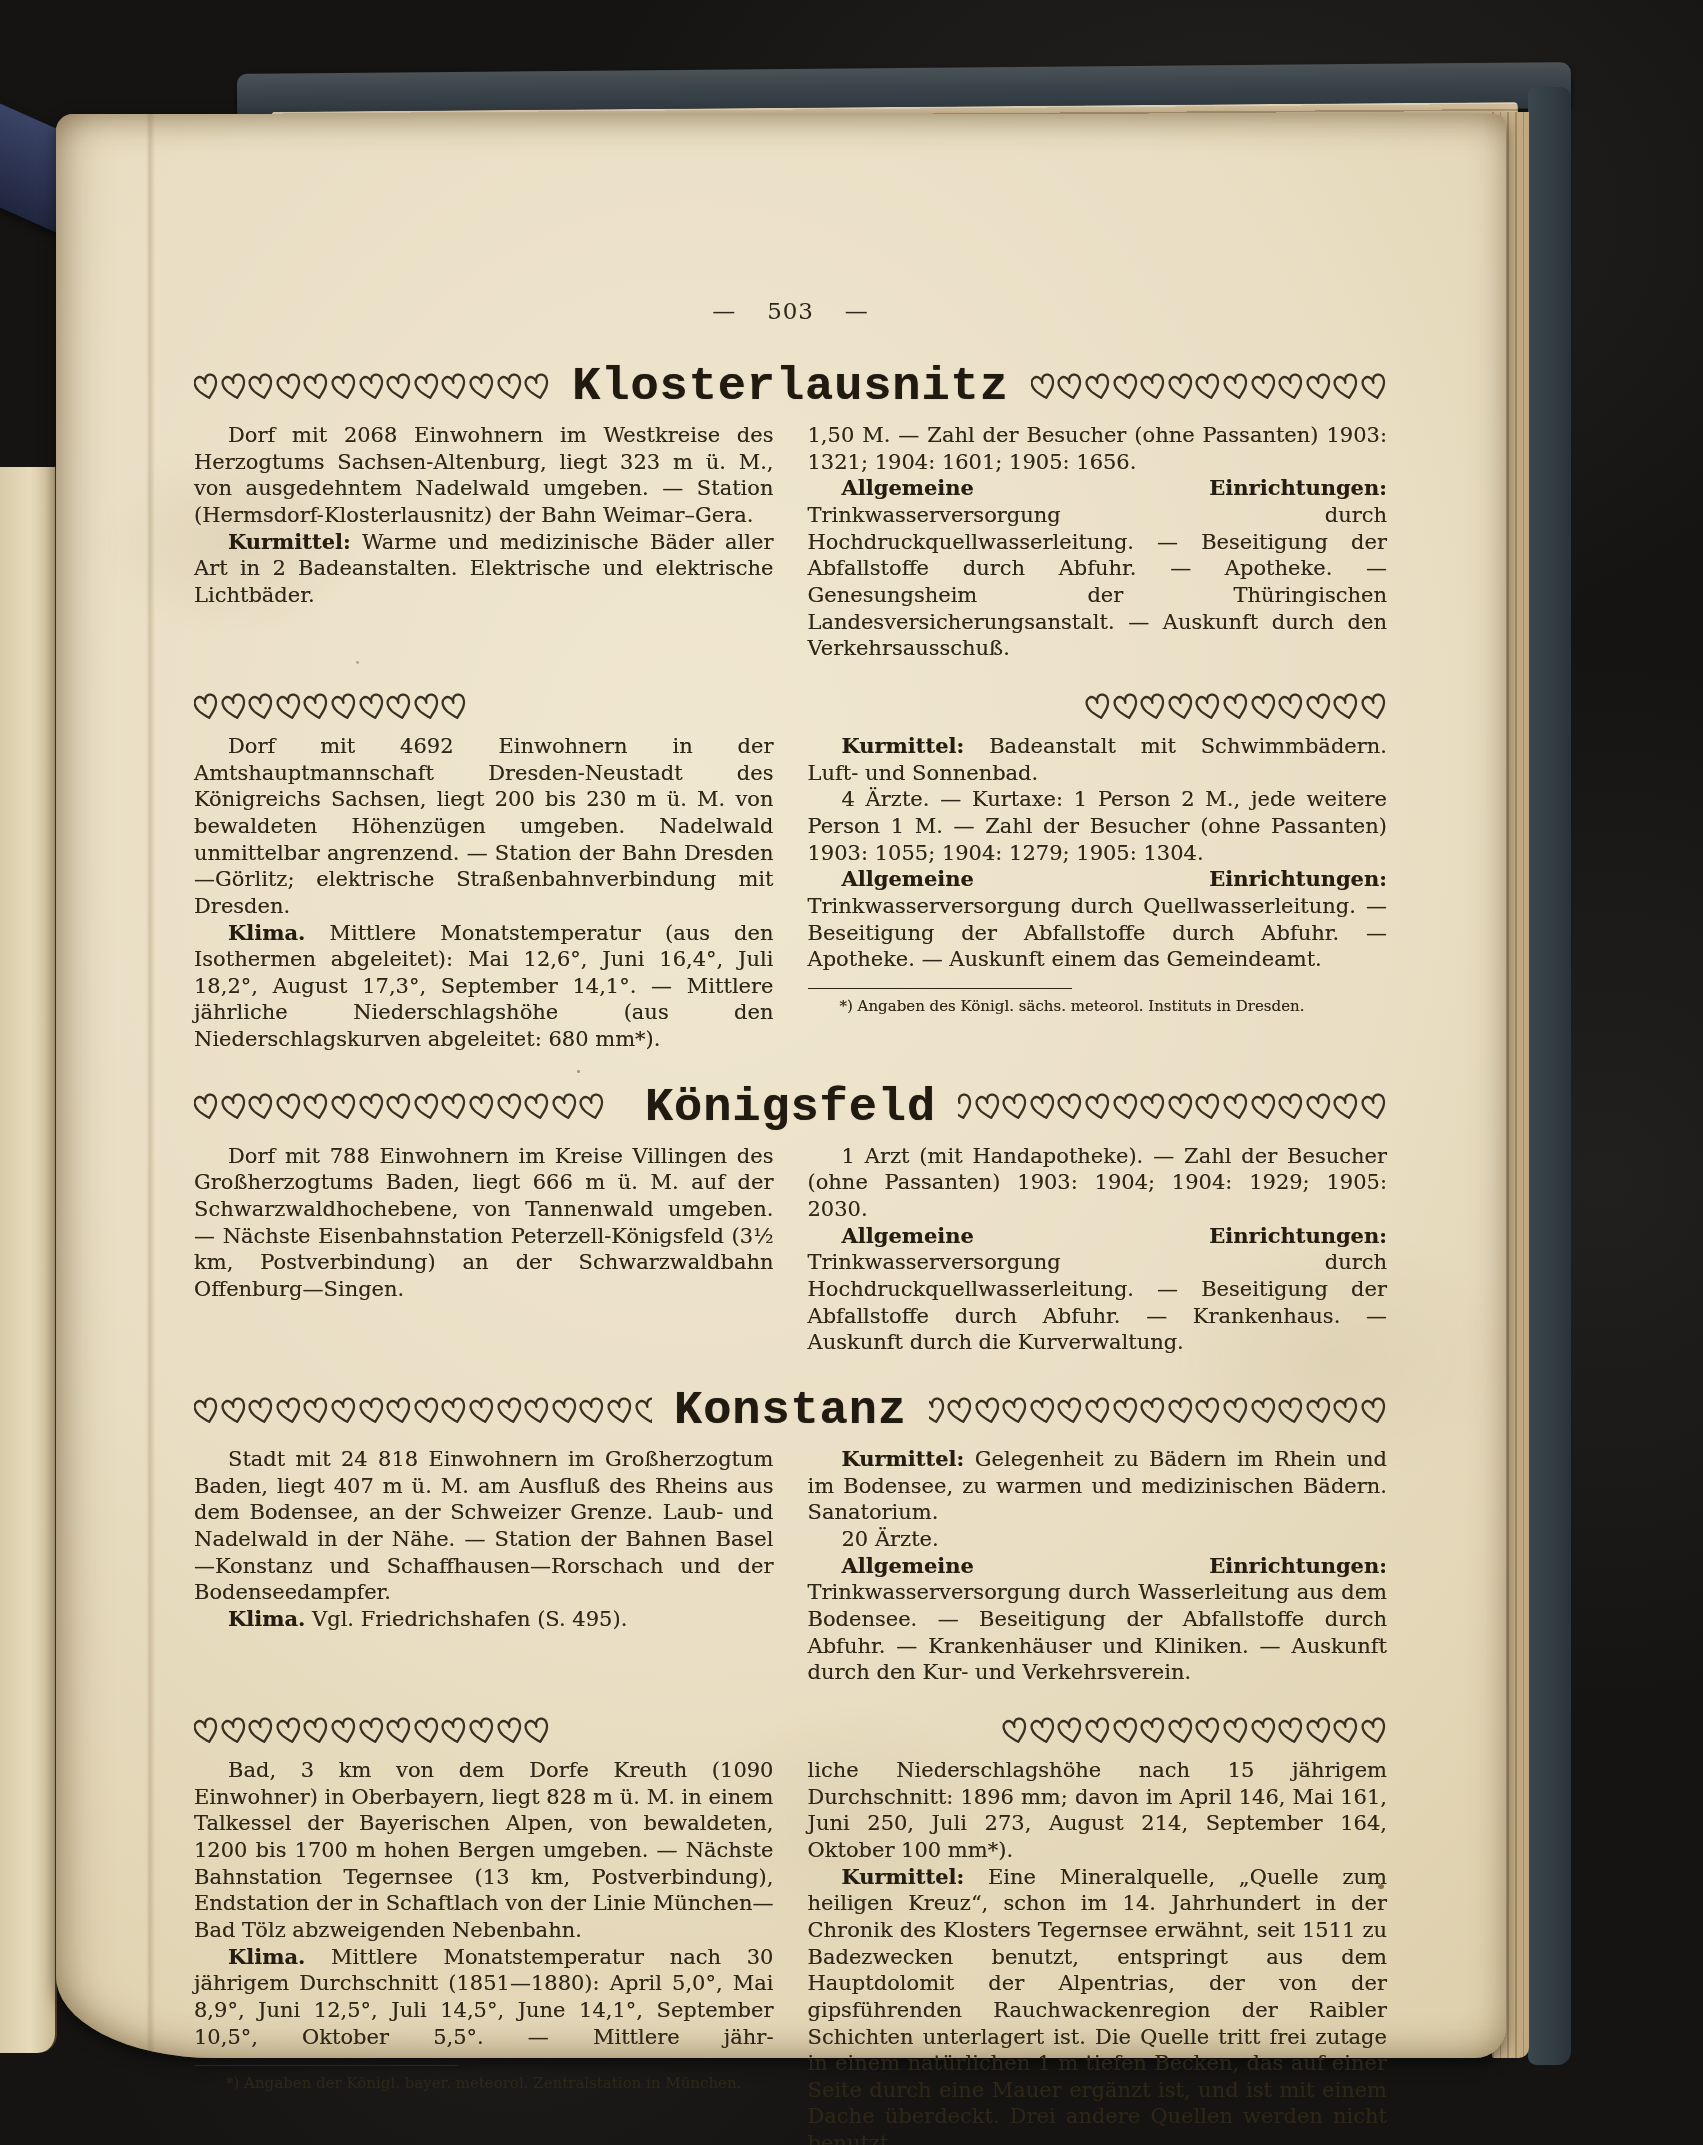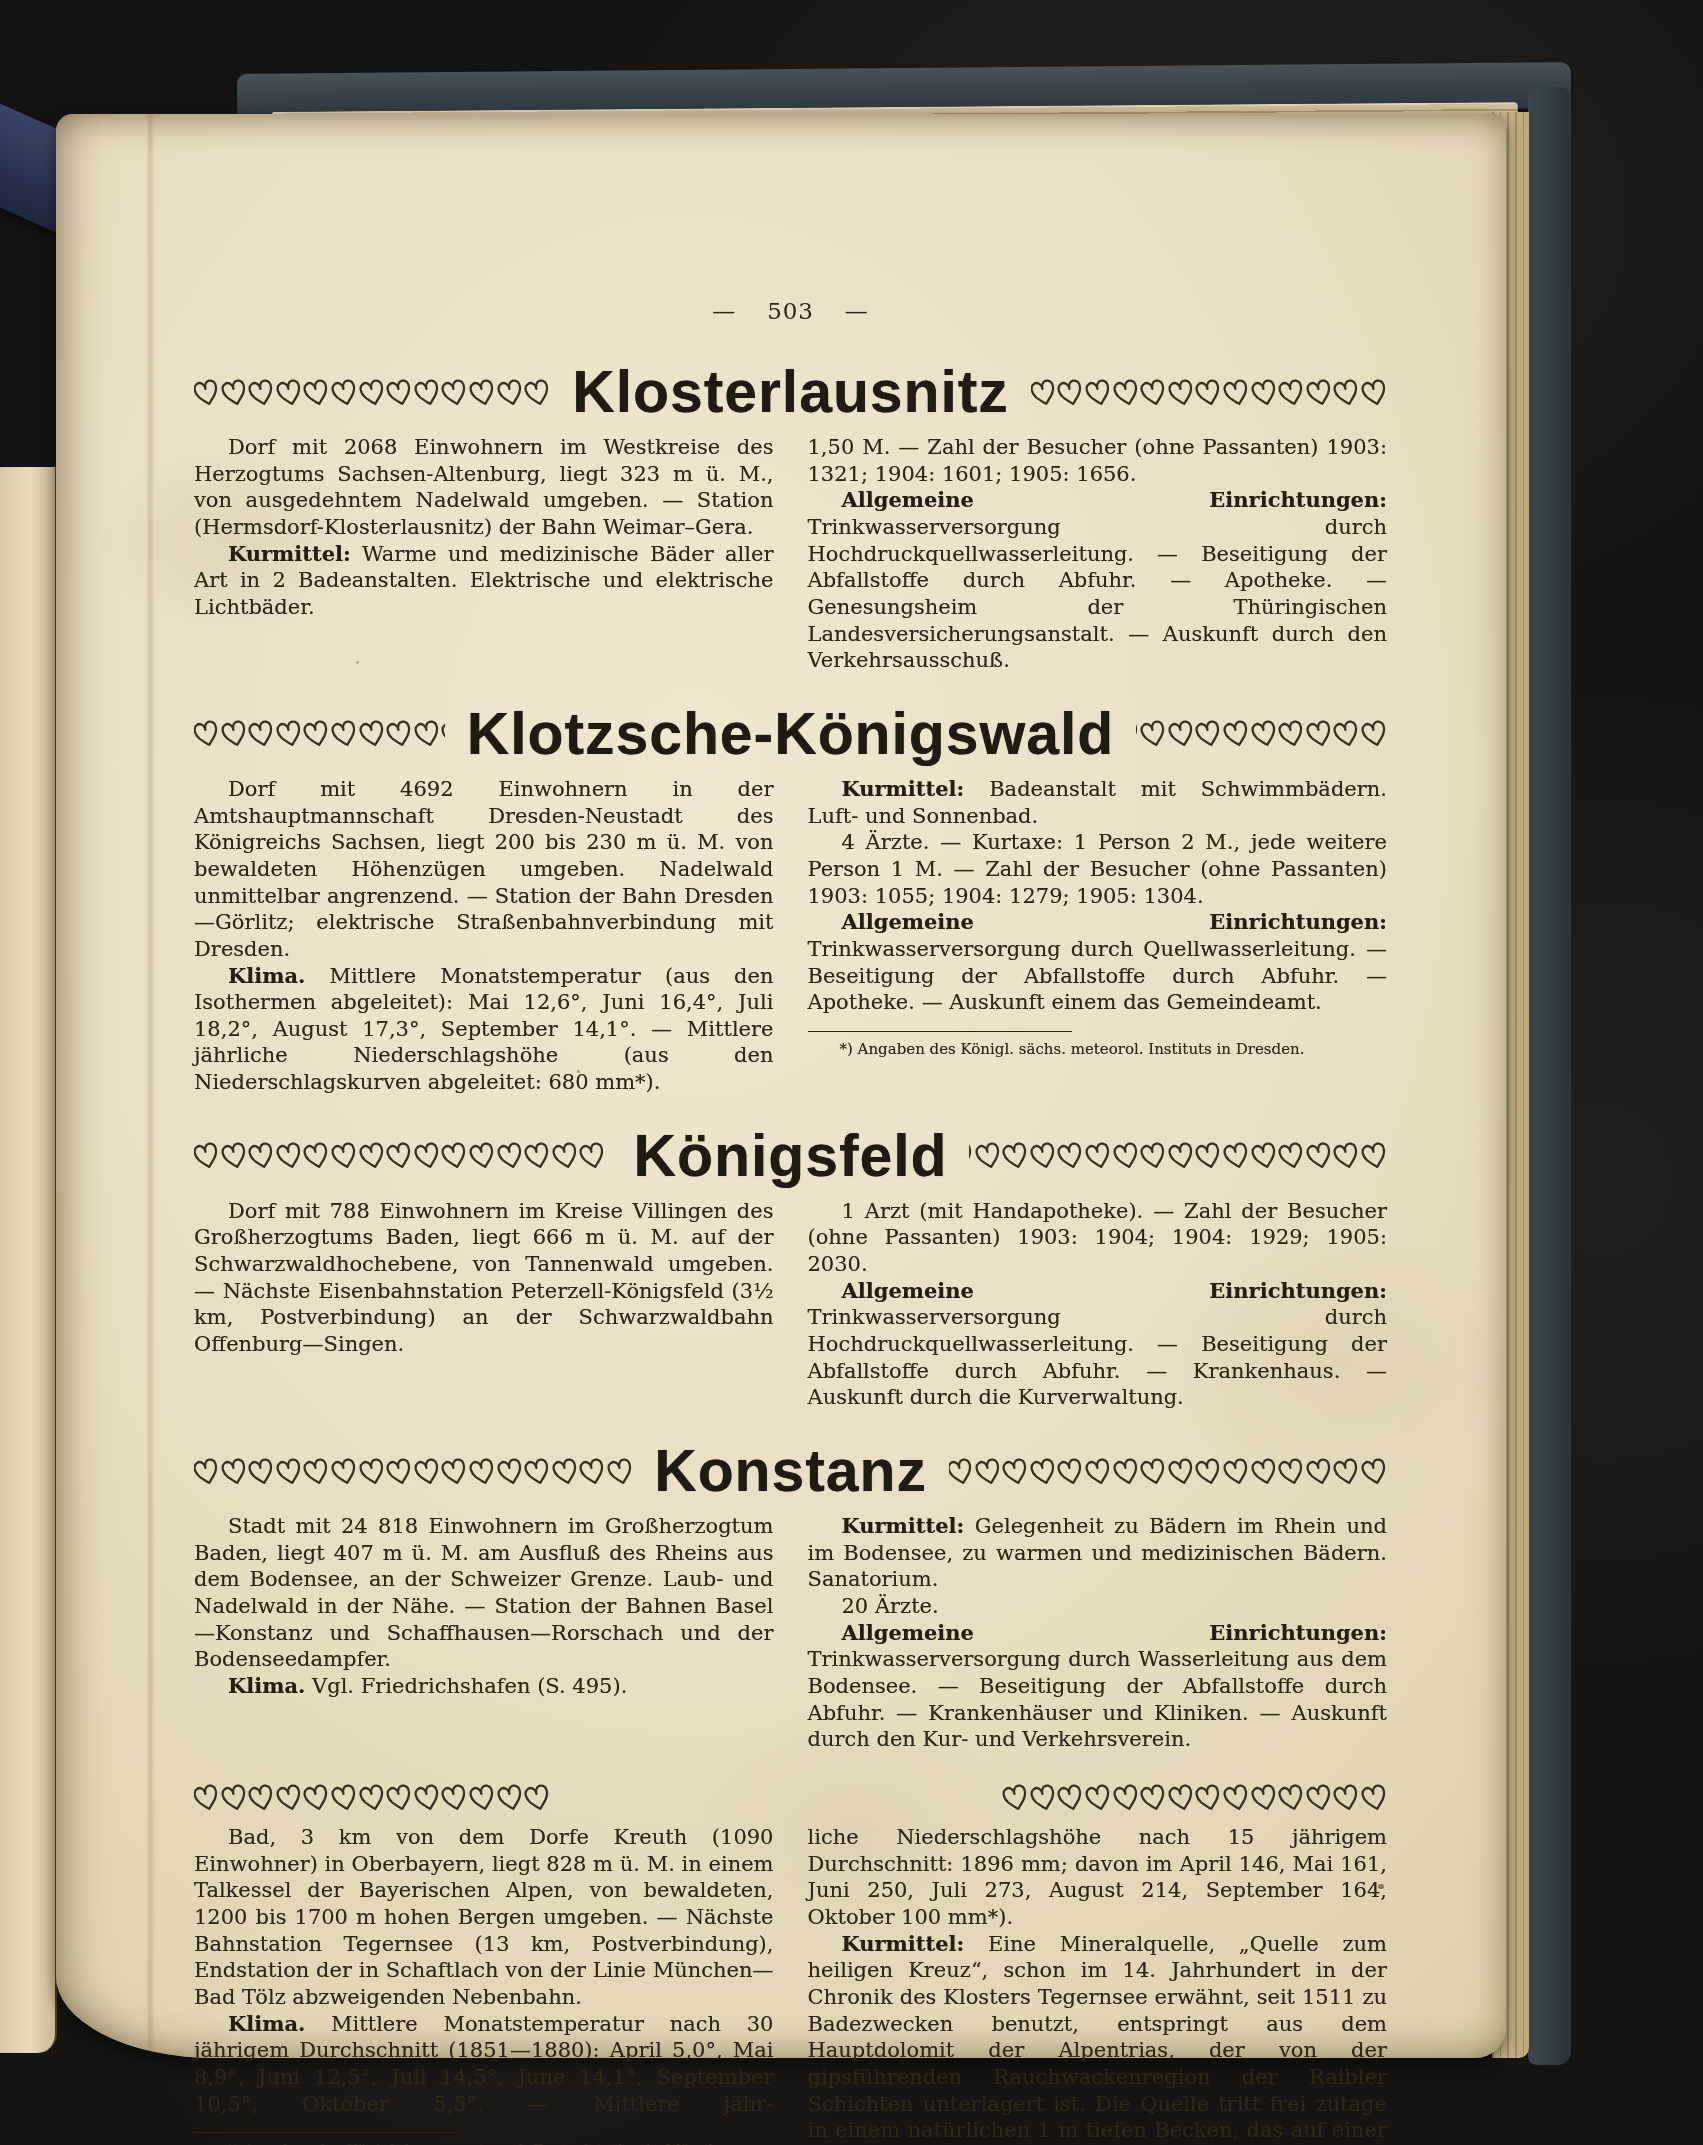--- a/index.html
+++ b/index.html
@@ -58,22 +58,22 @@
 
   .content{position:absolute;left:138px;top:184px;width:1193px;color:#2e2617;}
   .pagenum-row{display:flex;justify-content:center;align-items:center;gap:31px;
     font-size:23px;letter-spacing:0.9px;color:#2f2719;margin-bottom:39px;}
   .entry{margin-bottom:31px;}
   .hrow{display:flex;align-items:center;margin-bottom:12px;}
   .orn{display:flex;gap:2.6px;flex:1 1 0;overflow:hidden;align-items:center;}
   .orn.left{justify-content:flex-start;}
   .orn.right{justify-content:flex-end;}
   .orn-g{flex:0 0 auto;transform:rotate(-14deg);opacity:.92;}
-  h2.title{margin:0 22px;flex:0 0 auto;font-family:Liberation Sans, sans-serif;
-    font-weight:700;font-size:59px;line-height:1;color:#211a10;
+  h2.title{margin:0 22px;flex:0 0 auto;font-family:Liberation Mono, monospace;
+    font-weight:700;font-size:47px;line-height:1;color:#211a10;
     letter-spacing:0.9px;white-space:nowrap;text-shadow:0 0 0.7px rgba(33,26,16,.7);}
   .cols{display:flex;gap:34px;}
   .col{flex:1 1 0;font-size:21px;line-height:1.27;text-align:justify;
     text-shadow:0 0 0.5px rgba(47,39,25,.5);}
   .col p{margin:0;text-indent:34px;}
   .col p.no-indent{text-indent:0;}
   .col p.fill-last{text-align-last:justify;}
   .col b{font-weight:700;color:#241d10;}
   .footnote{margin-top:15.3px;font-size:15px;line-height:1.26;}
   .fn-rule{width:264px;border-top:1.7px solid #2c2416;margin-bottom:7.7px;}
@@ -229,21 +229,20 @@
                 <svg class="orn-g" width="25" height="28" viewBox="0 0 26 30">
                   <path d="M13 27C6.5 20.5 1.5 16.5 1.5 9.5 1.5 3.5 8 .5 11.5 5 12.7 6.6 13 8.5 13 10.5 13 8.5 13.3 6.6 14.5 5 18 .5 24.5 3.5 24.5 9.5 24.5 16.5 19.5 20.5 13 27Z" fill="none" stroke="#2a2215" stroke-width="2.4" stroke-linejoin="round"></path>
                 </svg>
                 <svg class="orn-g" width="25" height="28" viewBox="0 0 26 30">
                   <path d="M13 27C6.5 20.5 1.5 16.5 1.5 9.5 1.5 3.5 8 .5 11.5 5 12.7 6.6 13 8.5 13 10.5 13 8.5 13.3 6.6 14.5 5 18 .5 24.5 3.5 24.5 9.5 24.5 16.5 19.5 20.5 13 27Z" fill="none" stroke="#2a2215" stroke-width="2.4" stroke-linejoin="round"></path>
                 </svg>
                 <svg class="orn-g" width="25" height="28" viewBox="0 0 26 30">
                   <path d="M13 27C6.5 20.5 1.5 16.5 1.5 9.5 1.5 3.5 8 .5 11.5 5 12.7 6.6 13 8.5 13 10.5 13 8.5 13.3 6.6 14.5 5 18 .5 24.5 3.5 24.5 9.5 24.5 16.5 19.5 20.5 13 27Z" fill="none" stroke="#2a2215" stroke-width="2.4" stroke-linejoin="round"></path>
                 </svg>
               </div>
-              <h2 class="title">Klotzsche-Königswald</h2>
               <div class="orn right">
                 <svg class="orn-g" width="25" height="28" viewBox="0 0 26 30">
                   <path d="M13 27C6.5 20.5 1.5 16.5 1.5 9.5 1.5 3.5 8 .5 11.5 5 12.7 6.6 13 8.5 13 10.5 13 8.5 13.3 6.6 14.5 5 18 .5 24.5 3.5 24.5 9.5 24.5 16.5 19.5 20.5 13 27Z" fill="none" stroke="#2a2215" stroke-width="2.4" stroke-linejoin="round"></path>
                 </svg>
                 <svg class="orn-g" width="25" height="28" viewBox="0 0 26 30">
                   <path d="M13 27C6.5 20.5 1.5 16.5 1.5 9.5 1.5 3.5 8 .5 11.5 5 12.7 6.6 13 8.5 13 10.5 13 8.5 13.3 6.6 14.5 5 18 .5 24.5 3.5 24.5 9.5 24.5 16.5 19.5 20.5 13 27Z" fill="none" stroke="#2a2215" stroke-width="2.4" stroke-linejoin="round"></path>
                 </svg>
                 <svg class="orn-g" width="25" height="28" viewBox="0 0 26 30">
                   <path d="M13 27C6.5 20.5 1.5 16.5 1.5 9.5 1.5 3.5 8 .5 11.5 5 12.7 6.6 13 8.5 13 10.5 13 8.5 13.3 6.6 14.5 5 18 .5 24.5 3.5 24.5 9.5 24.5 16.5 19.5 20.5 13 27Z" fill="none" stroke="#2a2215" stroke-width="2.4" stroke-linejoin="round"></path>
                 </svg>

